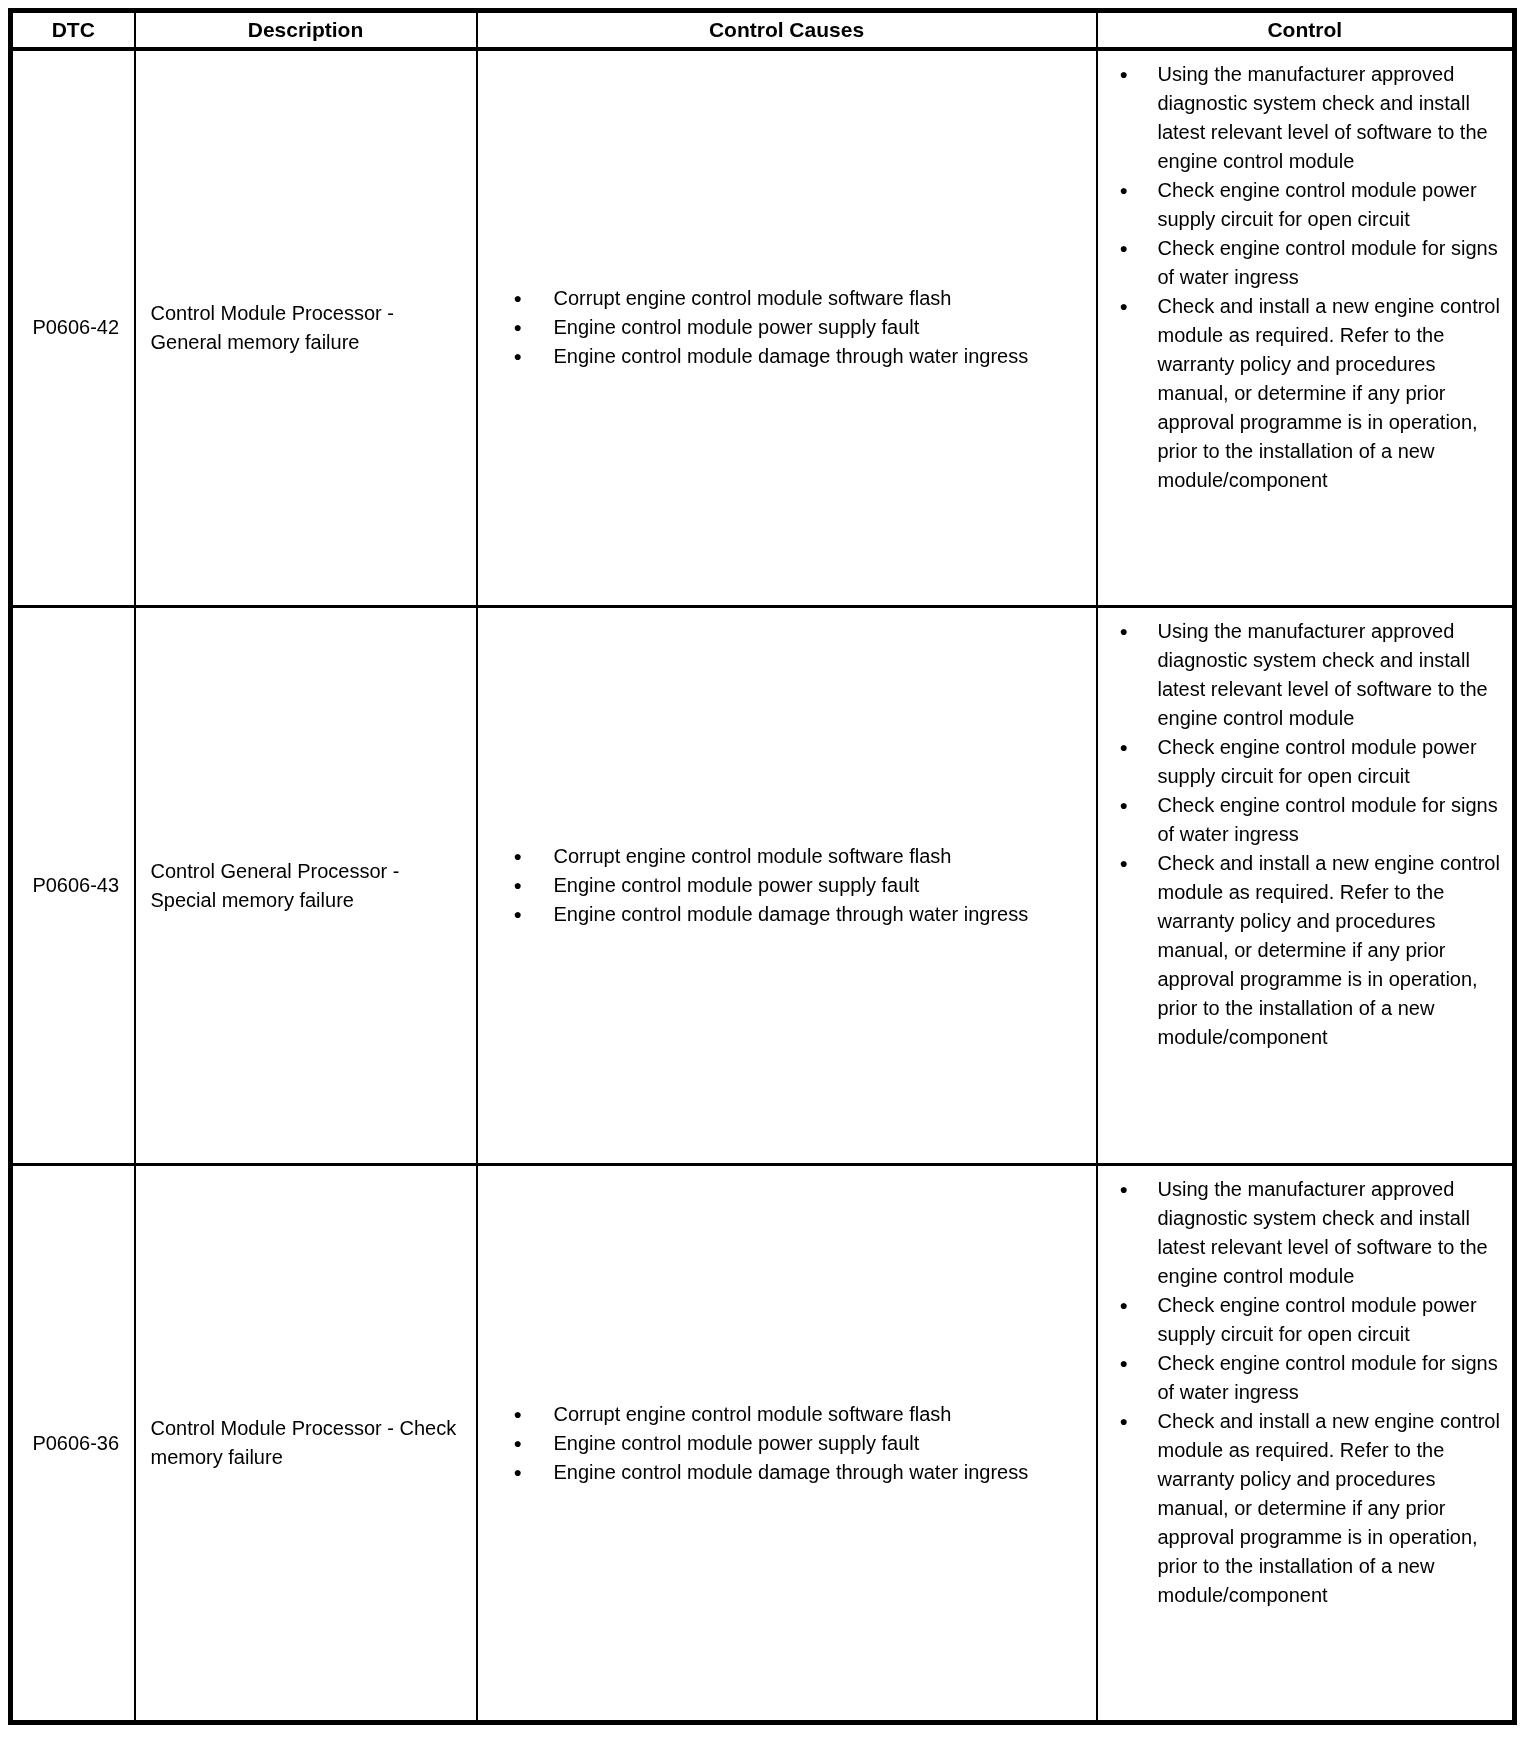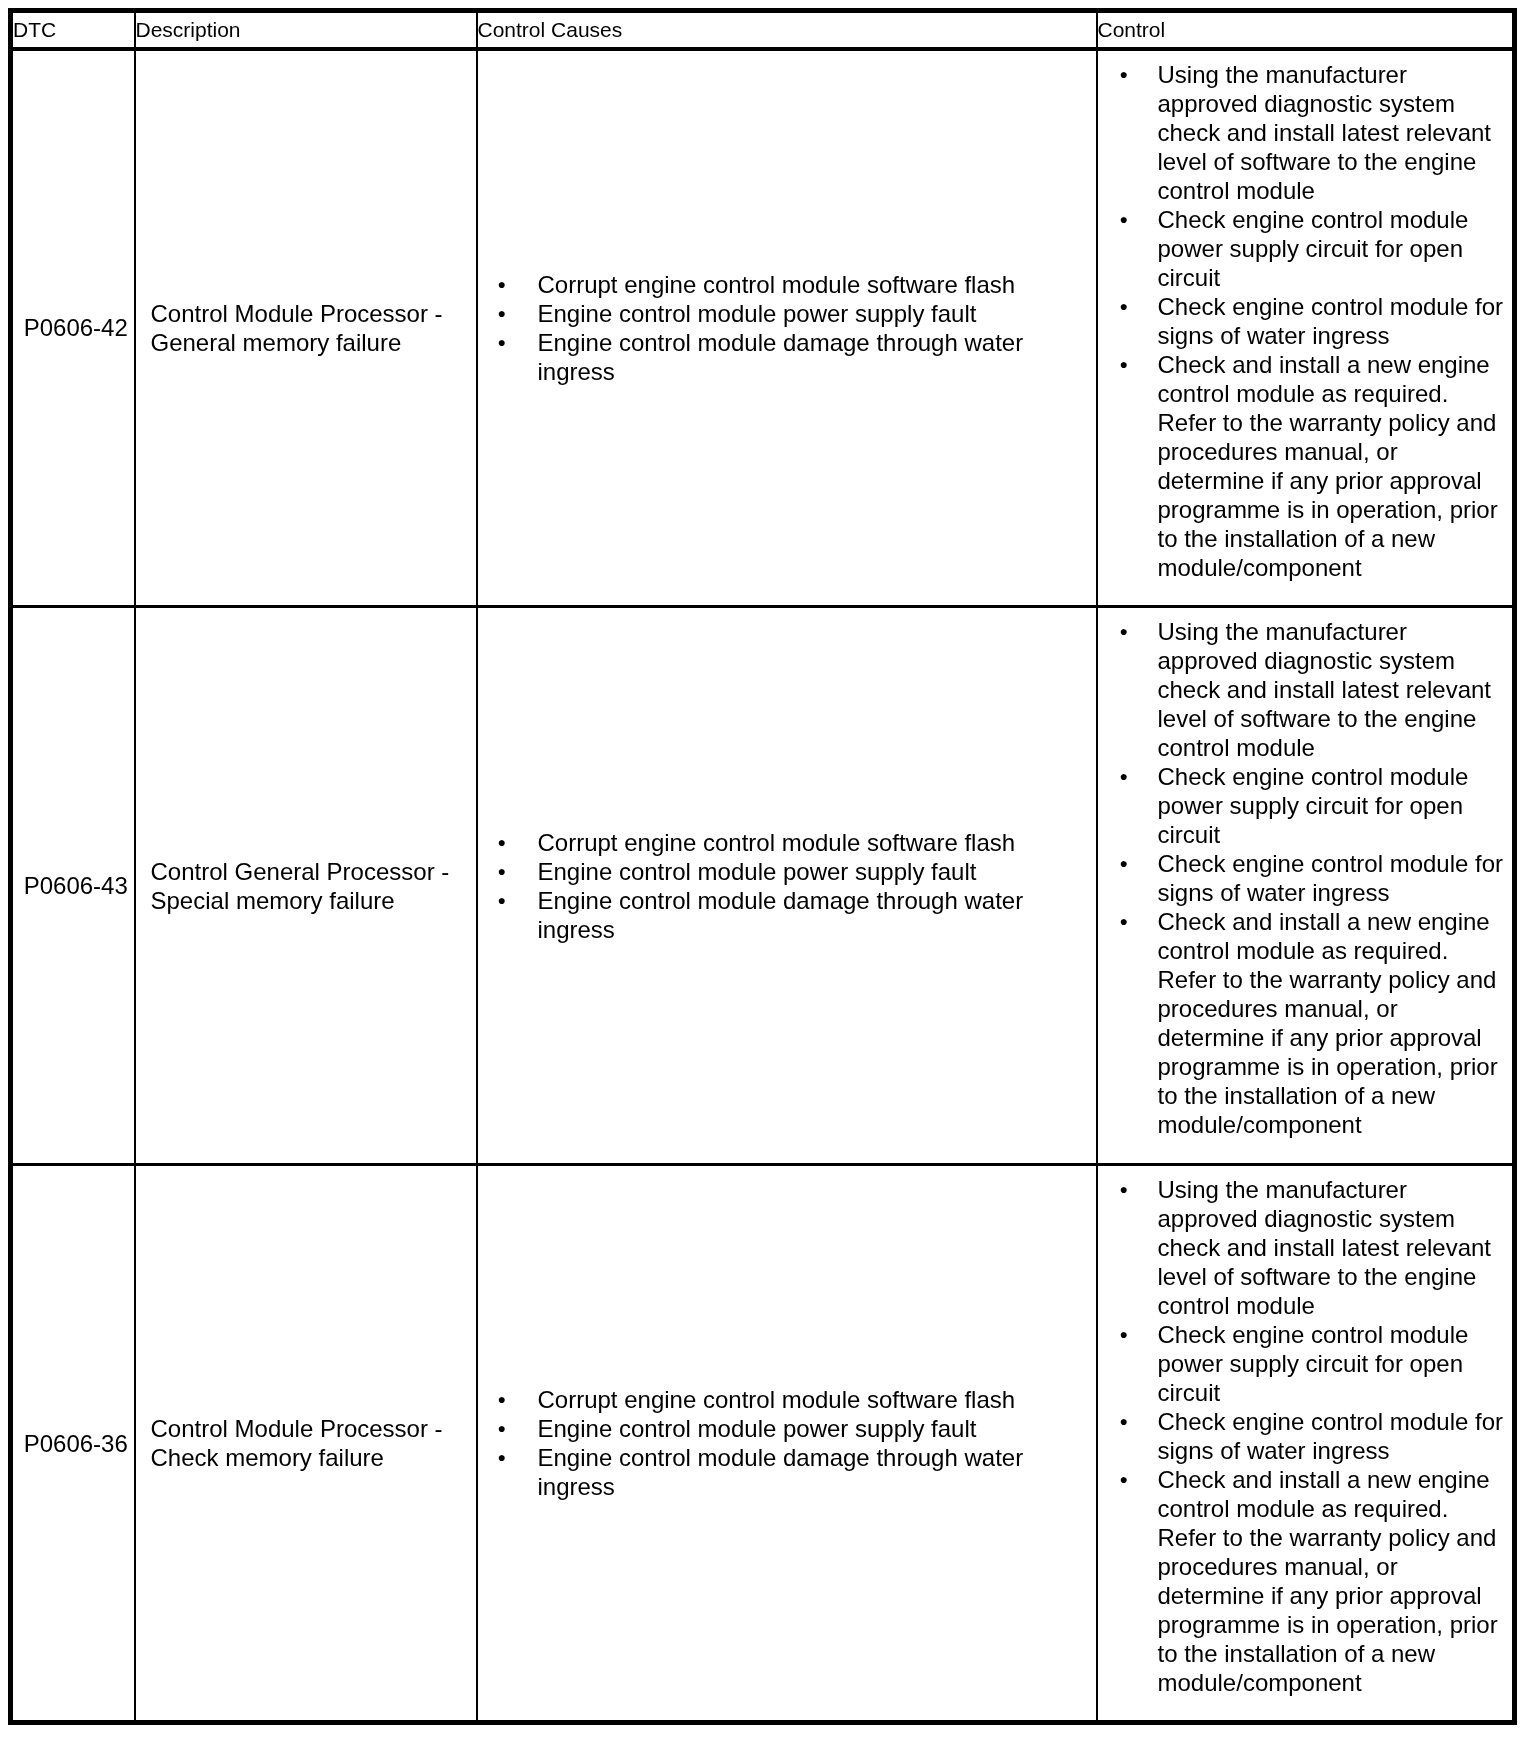--- a/index.html
+++ b/index.html
@@ -21,36 +21,36 @@
   col.c-desc    { width: 342px; }
   col.c-causes  { width: 620px; }
   col.c-actions { width: 418px; }
 
   th, td { border: 2px solid #000; }
 
   thead tr { border-bottom: 4px solid #000; }
   thead th {
     height: 38px;
     font-size: 21px;
-    font-weight: normal;
-    text-align: left;
+    font-weight: bold;
+    text-align: center;
     vertical-align: middle;
     padding: 0;
   }
 
   tbody tr { height: 558px; border-top: 3px solid #000; }
   tbody td {
-    font-size: 24px;
+    font-size: 20px;
     line-height: 29px;
     vertical-align: middle;
     padding: 0;
   }
   td.col-dtc  { padding-left: 5px; text-align: center; }
   td.col-desc { padding-left: 15px; padding-right: 8px; }
-  td.col-causes  { padding-left: 20px; padding-right: 30px; }
+  td.col-causes  { padding-left: 36px; padding-right: 30px; }
   td.col-actions { vertical-align: top; padding: 9px 4px 0 22px; }
 
   ul.bullet-list { list-style: none; margin: 0; padding: 0; }
   li.bullet-item { display: flex; margin: 0; }
   .bullet {
     flex: 0 0 40px;
     width: 40px;
     font-size: 14px;
     line-height: 29px;
   }

